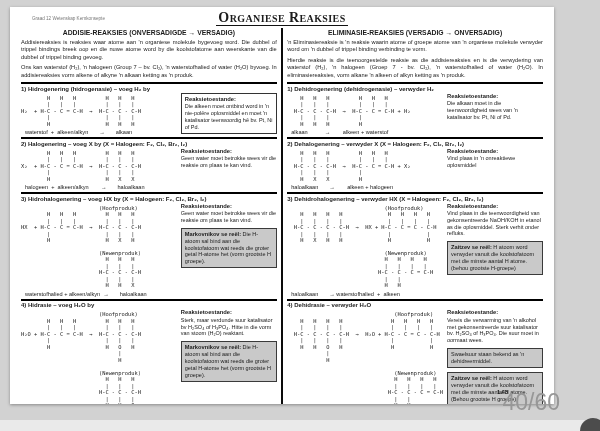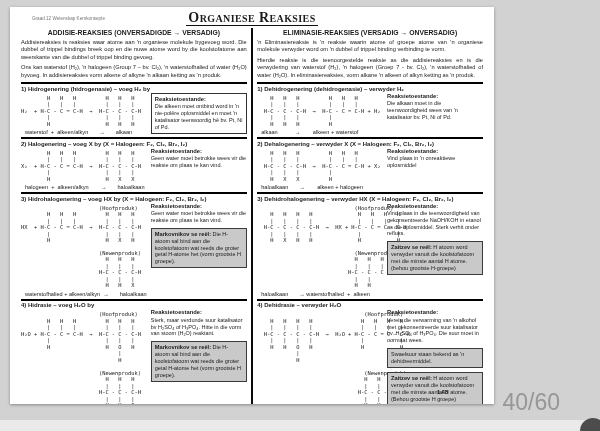--- a/index.html
+++ b/index.html
@@ -1,19 +1,19 @@
 <!DOCTYPE html>
 <html><head>
 <meta charset="utf-8">
 <style>
   *{margin:0;padding:0;box-sizing:border-box}
   html,body{width:600px;height:431px;overflow:hidden}
   body{background:#d2d2d2;font-family:"Liberation Sans",sans-serif;color:#1b1b1b;position:relative}
   .viewer{position:absolute;inset:0;background:#d2d2d2}
-  .page{position:absolute;left:10px;top:7px;width:484px;height:397px;background:#fff;
+  .page{position:absolute;left:10px;top:7px;width:544px;height:397px;background:#fff;
         box-shadow:0 1px 3px rgba(0,0,0,.35);padding:3px 8px 2px 8px;overflow:hidden}
   .meta-note{position:absolute;left:22px;top:9px;font-size:4.6px;color:#777}
   .doc-title{text-align:center;font-family:"Liberation Serif",serif;font-variant:small-caps;
              font-weight:bold;font-size:14px;letter-spacing:.4px;line-height:1.05;margin-top:1px}
   .doc-title span{border-bottom:1.4px solid #111;padding:0 2px 0 2px}
   .columns{display:flex;margin-top:2px;align-items:stretch}
   .col{flex:1;min-width:0;padding:0 3px}
   .v-divider{width:2.5px;background:#0a0a0a;flex:none;margin:0 1px}
   .col-header{text-align:center;font-weight:bold;font-size:6.8px;padding:1px 0 2px 0}
   .intro{font-size:5.7px;line-height:1.32;text-align:justify;margin:1px 0 3px 0}

